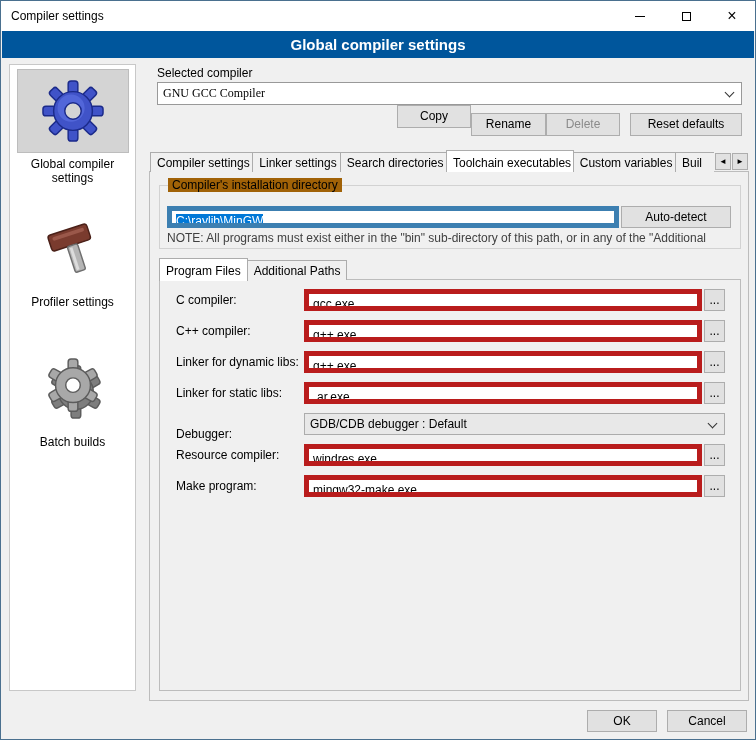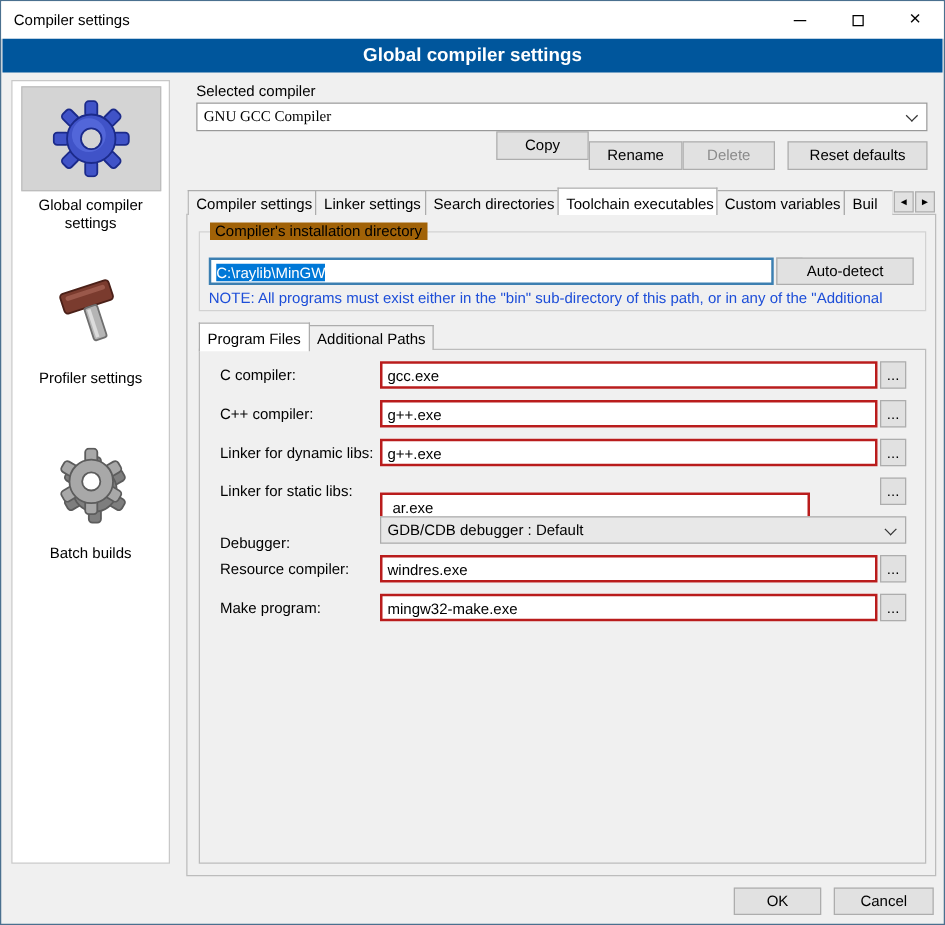--- a/index.html
+++ b/index.html
@@ -49,26 +49,26 @@
          white-space:nowrap; overflow:hidden; margin-right:-1px; }
   .tab.active { background:#fff; height:23px; padding-top:5px; margin-bottom:-1px; z-index:4; }
   .tab-scroll { position:absolute; width:16px; height:17px; background:#e1e1e1; border:1px solid #adadad;
                 font-size:8px; text-align:center; line-height:15px; z-index:5; }
 
   .panel { position:absolute; background:#f0f0f0; border:1px solid #bcbcbc; z-index:1; }
 
   .groupbox { position:absolute; border:1px solid #d2d2d2; z-index:2; }
   .group-label { position:absolute; top:-8px; left:8px; background:#a16207; padding:0 4px; white-space:nowrap; }
 
-  .textbox { position:absolute; background:#fff; border:2px solid #b91c1c; line-height:20px; padding:0 4px;
+  .textbox { position:absolute; background:#fff; border:5px solid #b91c1c; line-height:20px; padding:0 4px;
              white-space:nowrap; overflow:hidden; z-index:2; }
   .textbox.focused { border-color:#3c7fb1; }
   .selection { background:#0078D7; color:#fff; }
 
-  .note { position:absolute; color:#1d4ed8; white-space:nowrap; overflow:hidden; z-index:2; }
+  .note { position:absolute; color:#404040; white-space:nowrap; overflow:hidden; z-index:2; }
 
   .frow-label { position:absolute; white-space:nowrap; z-index:2; }
   .abs { position:absolute; z-index:2; }
   .footer-btn { height:22px; line-height:20px; }
 </style>
 </head>
 <body>
 
 <div class="window">
 
@@ -200,21 +200,21 @@
 
   <span class="frow-label" style="left:175px; top:323px;">C++ compiler:</span>
   <div class="textbox" style="left:303px; top:319px; width:398px; height:22px;"><span>g++.exe</span></div>
   <div class="btn small abs" style="left:703px; top:319px; width:21px;">...</div>
 
   <span class="frow-label" style="left:175px; top:354px;">Linker for dynamic libs:</span>
   <div class="textbox" style="left:303px; top:350px; width:398px; height:22px;"><span>g++.exe</span></div>
   <div class="btn small abs" style="left:703px; top:350px; width:21px;">...</div>
 
   <span class="frow-label" style="left:175px; top:385px;">Linker for static libs:</span>
-  <div class="textbox" style="left:303px; top:393px; width:344px; height:22px;padding-left:8px;"><span>ar.exe</span></div>
+  <div class="textbox" style="left:303px; top:381px; width:398px; height:22px;padding-left:8px;"><span>ar.exe</span></div>
   <div class="btn small abs" style="left:703px; top:381px; width:21px;">...</div>
 
   <span class="frow-label" style="left:175px; top:426px;">Debugger:</span>
   <div class="combo gray" style="left:303px; top:412px; width:421px; height:22px; line-height:20px; z-index:2;">
     <span>GDB/CDB debugger : Default</span>
   </div>
 
   <span class="frow-label" style="left:175px; top:447px;">Resource compiler:</span>
   <div class="textbox" style="left:303px; top:443px; width:398px; height:22px;"><span>windres.exe</span></div>
   <div class="btn small abs" style="left:703px; top:443px; width:21px;">...</div>

